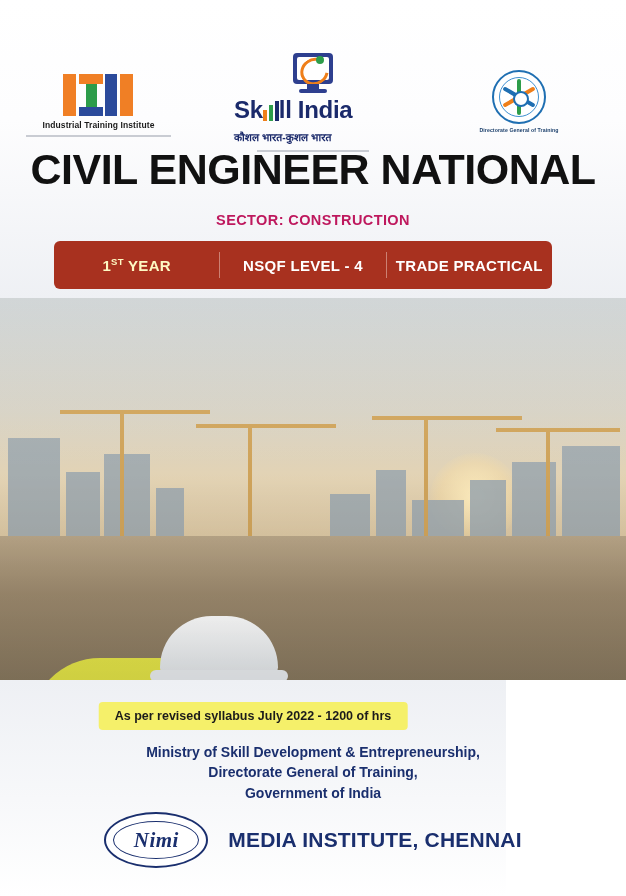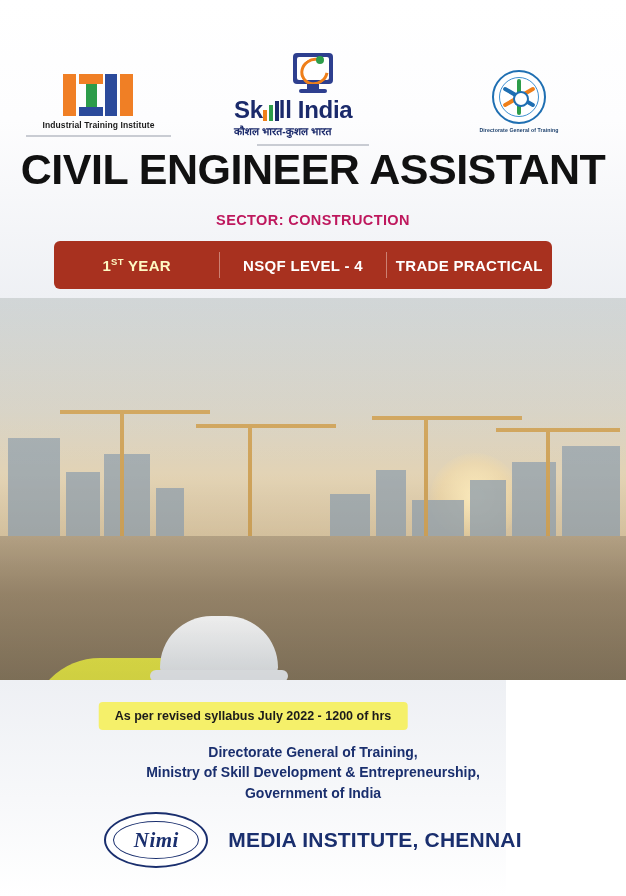--- a/index.html
+++ b/index.html
@@ -151,21 +151,21 @@
     width: 4px;
     display: block;
   }
   .skill-text .bars i:nth-child(1){ left:0;  height: 11px; background:#ef7f1a;}
   .skill-text .bars i:nth-child(2){ left:6px; height: 16px; background:#ffffff; border:0; background:#2e9d4a;}
   .skill-text .bars i:nth-child(3){ left:12px;height: 20px; background:#1b2a6b;}
   .skill-sub {
     font-size: 10.5px;
     font-weight: bold;
     color: #1b2a6b;
-    margin-top: 2px;
+    margin-top: 8px;
   }
   .skill-rule {
     width: 112px;
     height: 2px;
     background: #c9ccd3;
     margin: 6px auto 0 auto;
   }
 
   
   .dgt-logo {
@@ -437,21 +437,21 @@
         <span class="inner"></span>
         <span class="spoke"></span>
         <span class="spoke s2"></span>
         <span class="spoke s3"></span>
         <span class="core"></span>
       </div>
       <div class="dgt-caption">Directorate General of Training</div>
     </div>
   </div>
 
-  <div class="main-title">CIVIL ENGINEER ASSISTANT</div>
+  <div class="main-title">CIVIL ENGINEER NATIONAL</div>
   <div class="sector-line">SECTOR: CONSTRUCTION</div>
 
   <div class="red-bar">
     <div class="red-seg first">
       <span>1</span><span class="sup">ST</span><span> YEAR</span>
     </div>
     <div class="red-div"></div>
     <div class="red-seg">NSQF LEVEL - 4</div>
     <div class="red-div"></div>
     <div class="red-seg">TRADE PRACTICAL</div>
@@ -490,22 +490,22 @@
     <div class="worker-head"></div>
     <div class="worker-helmet"></div>
 
     <div class="photo-haze"></div>
   </div>
 
   <div class="bottom">
     <div class="syllabus-badge">As per revised syllabus July 2022 - 1200 of hrs</div>
 
     <div class="dgt-block">
+      <div>Ministry of Skill Development &amp; Entrepreneurship,</div>
       <div>Directorate General of Training,</div>
-      <div>Ministry of Skill Development &amp; Entrepreneurship,</div>
       <div>Government of India</div>
     </div>
 
     <div class="nimi-row">
       <div class="nimi-logo">
         <span class="oval"></span>
         <span>Nimi</span>
       </div>
       <div class="nimi-text">
         <div>MEDIA INSTITUTE, CHENNAI</div>

